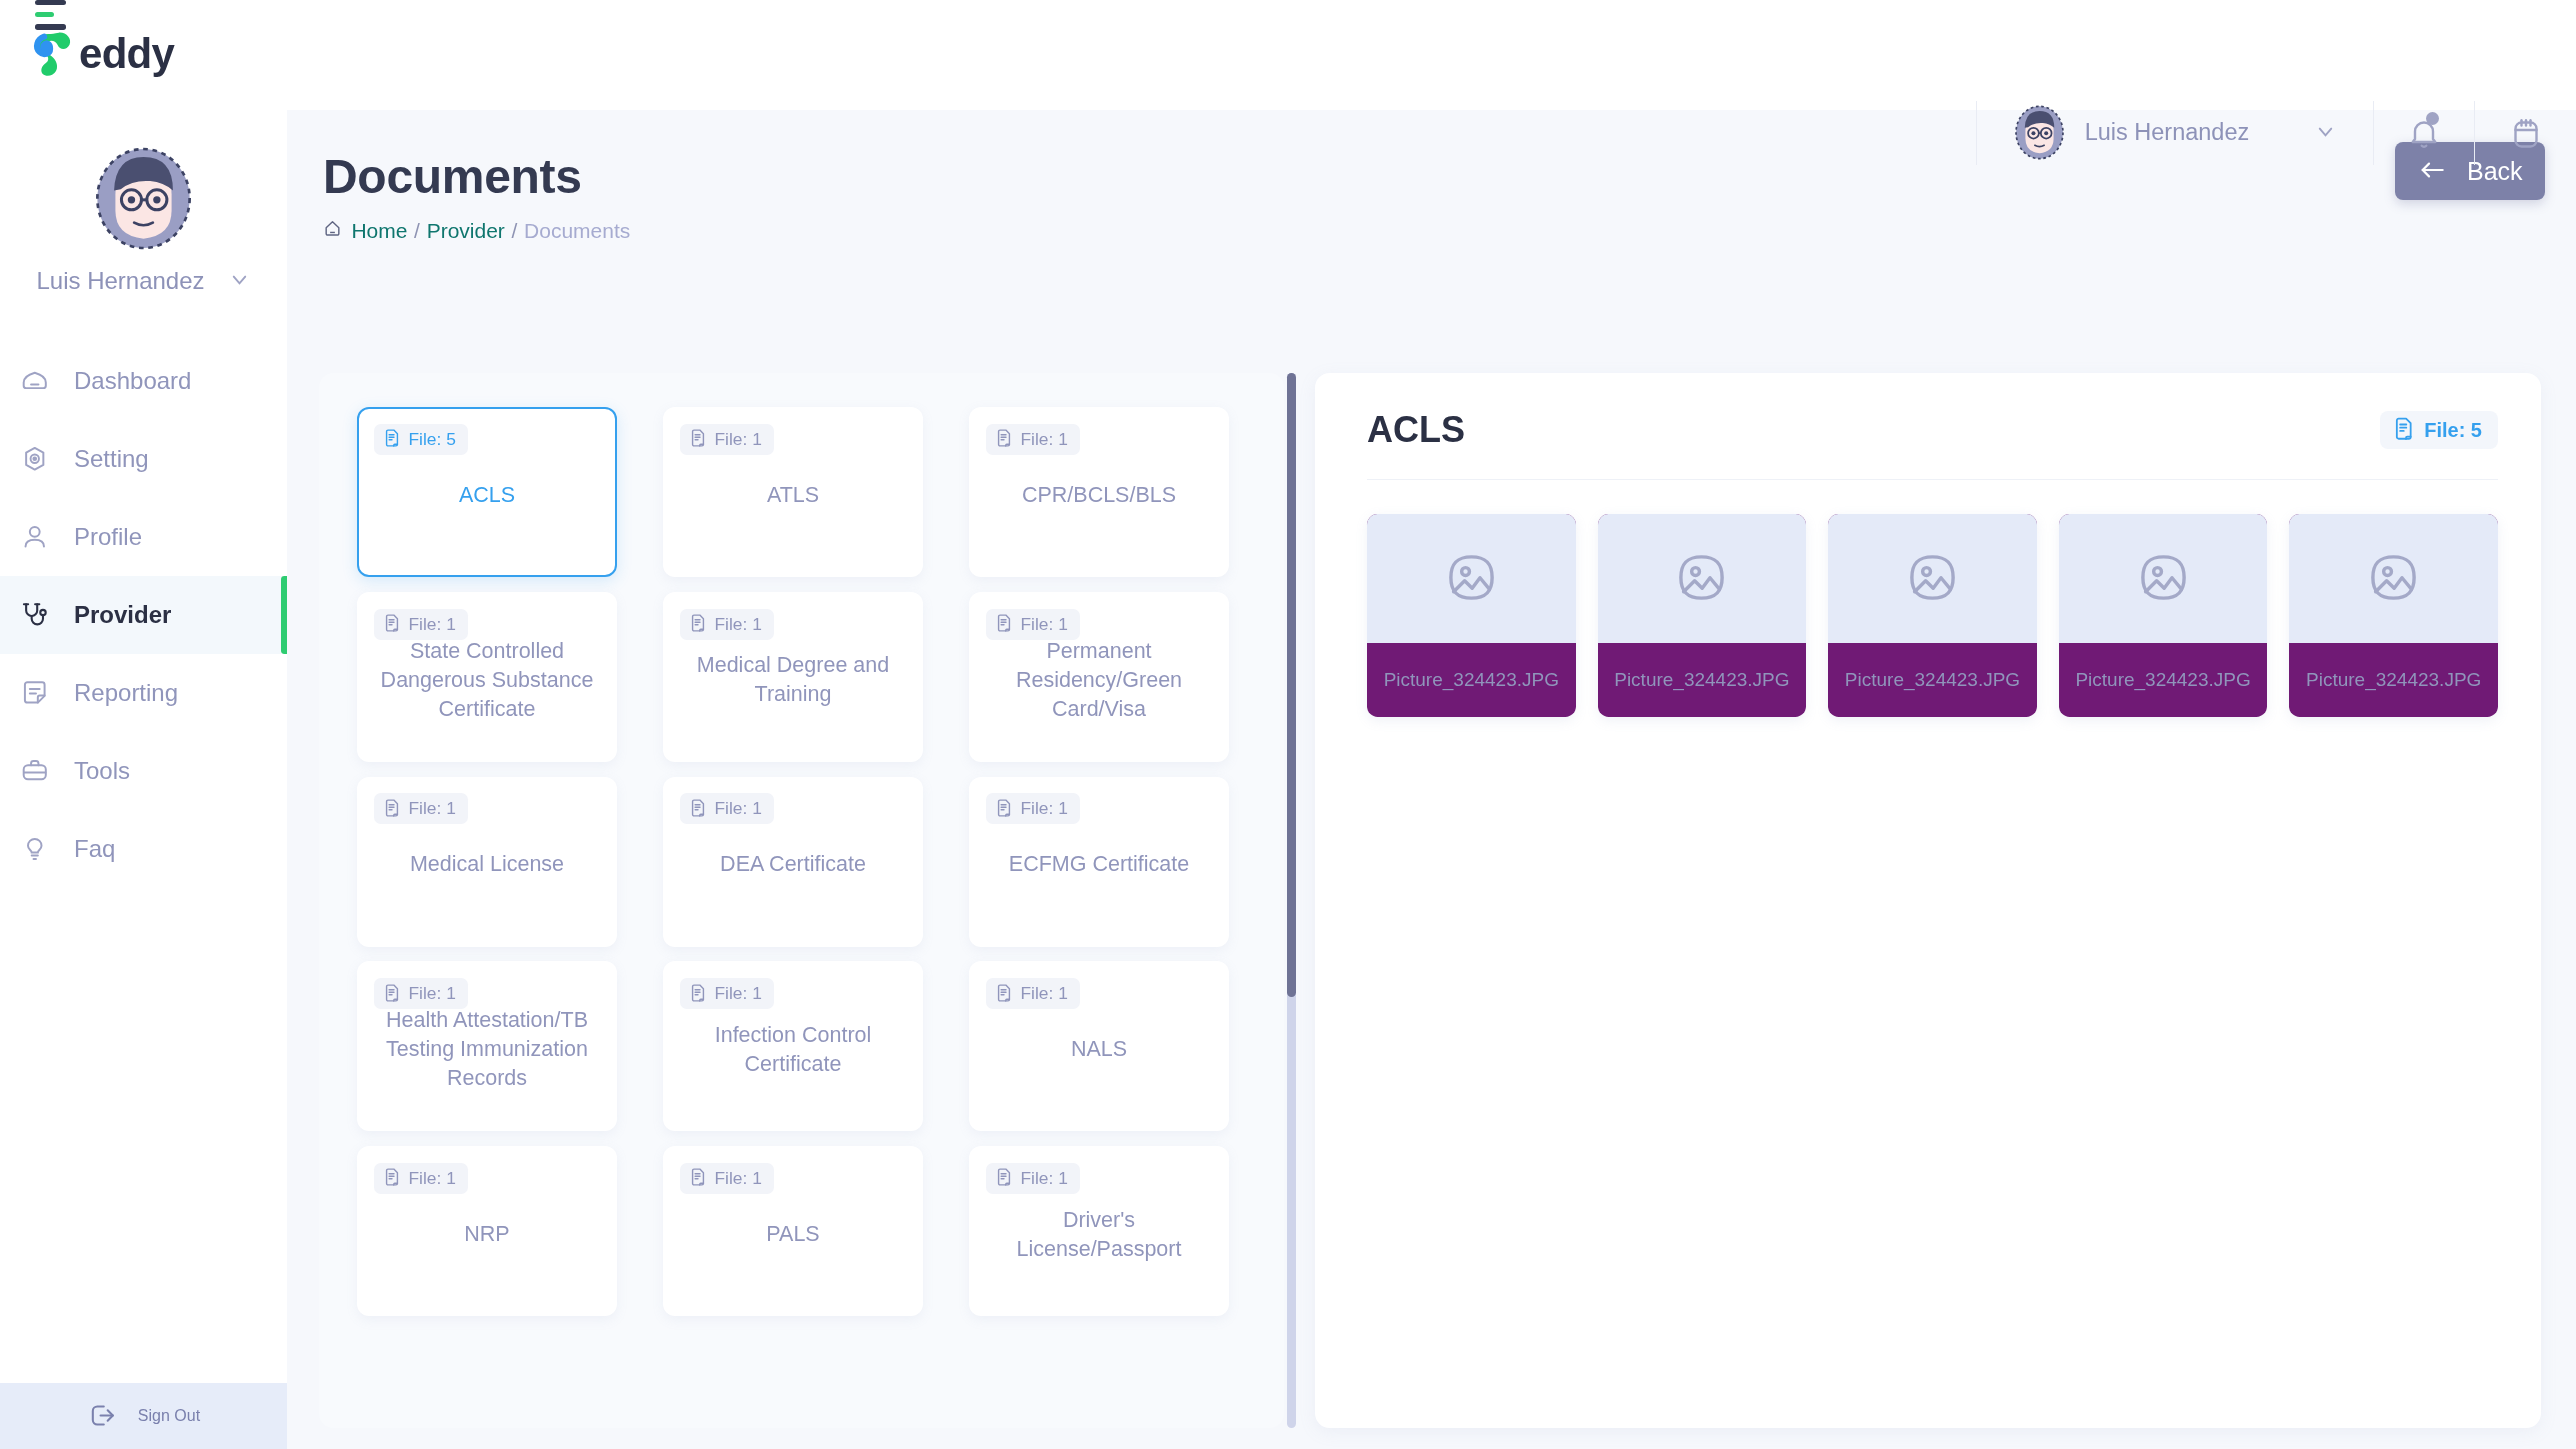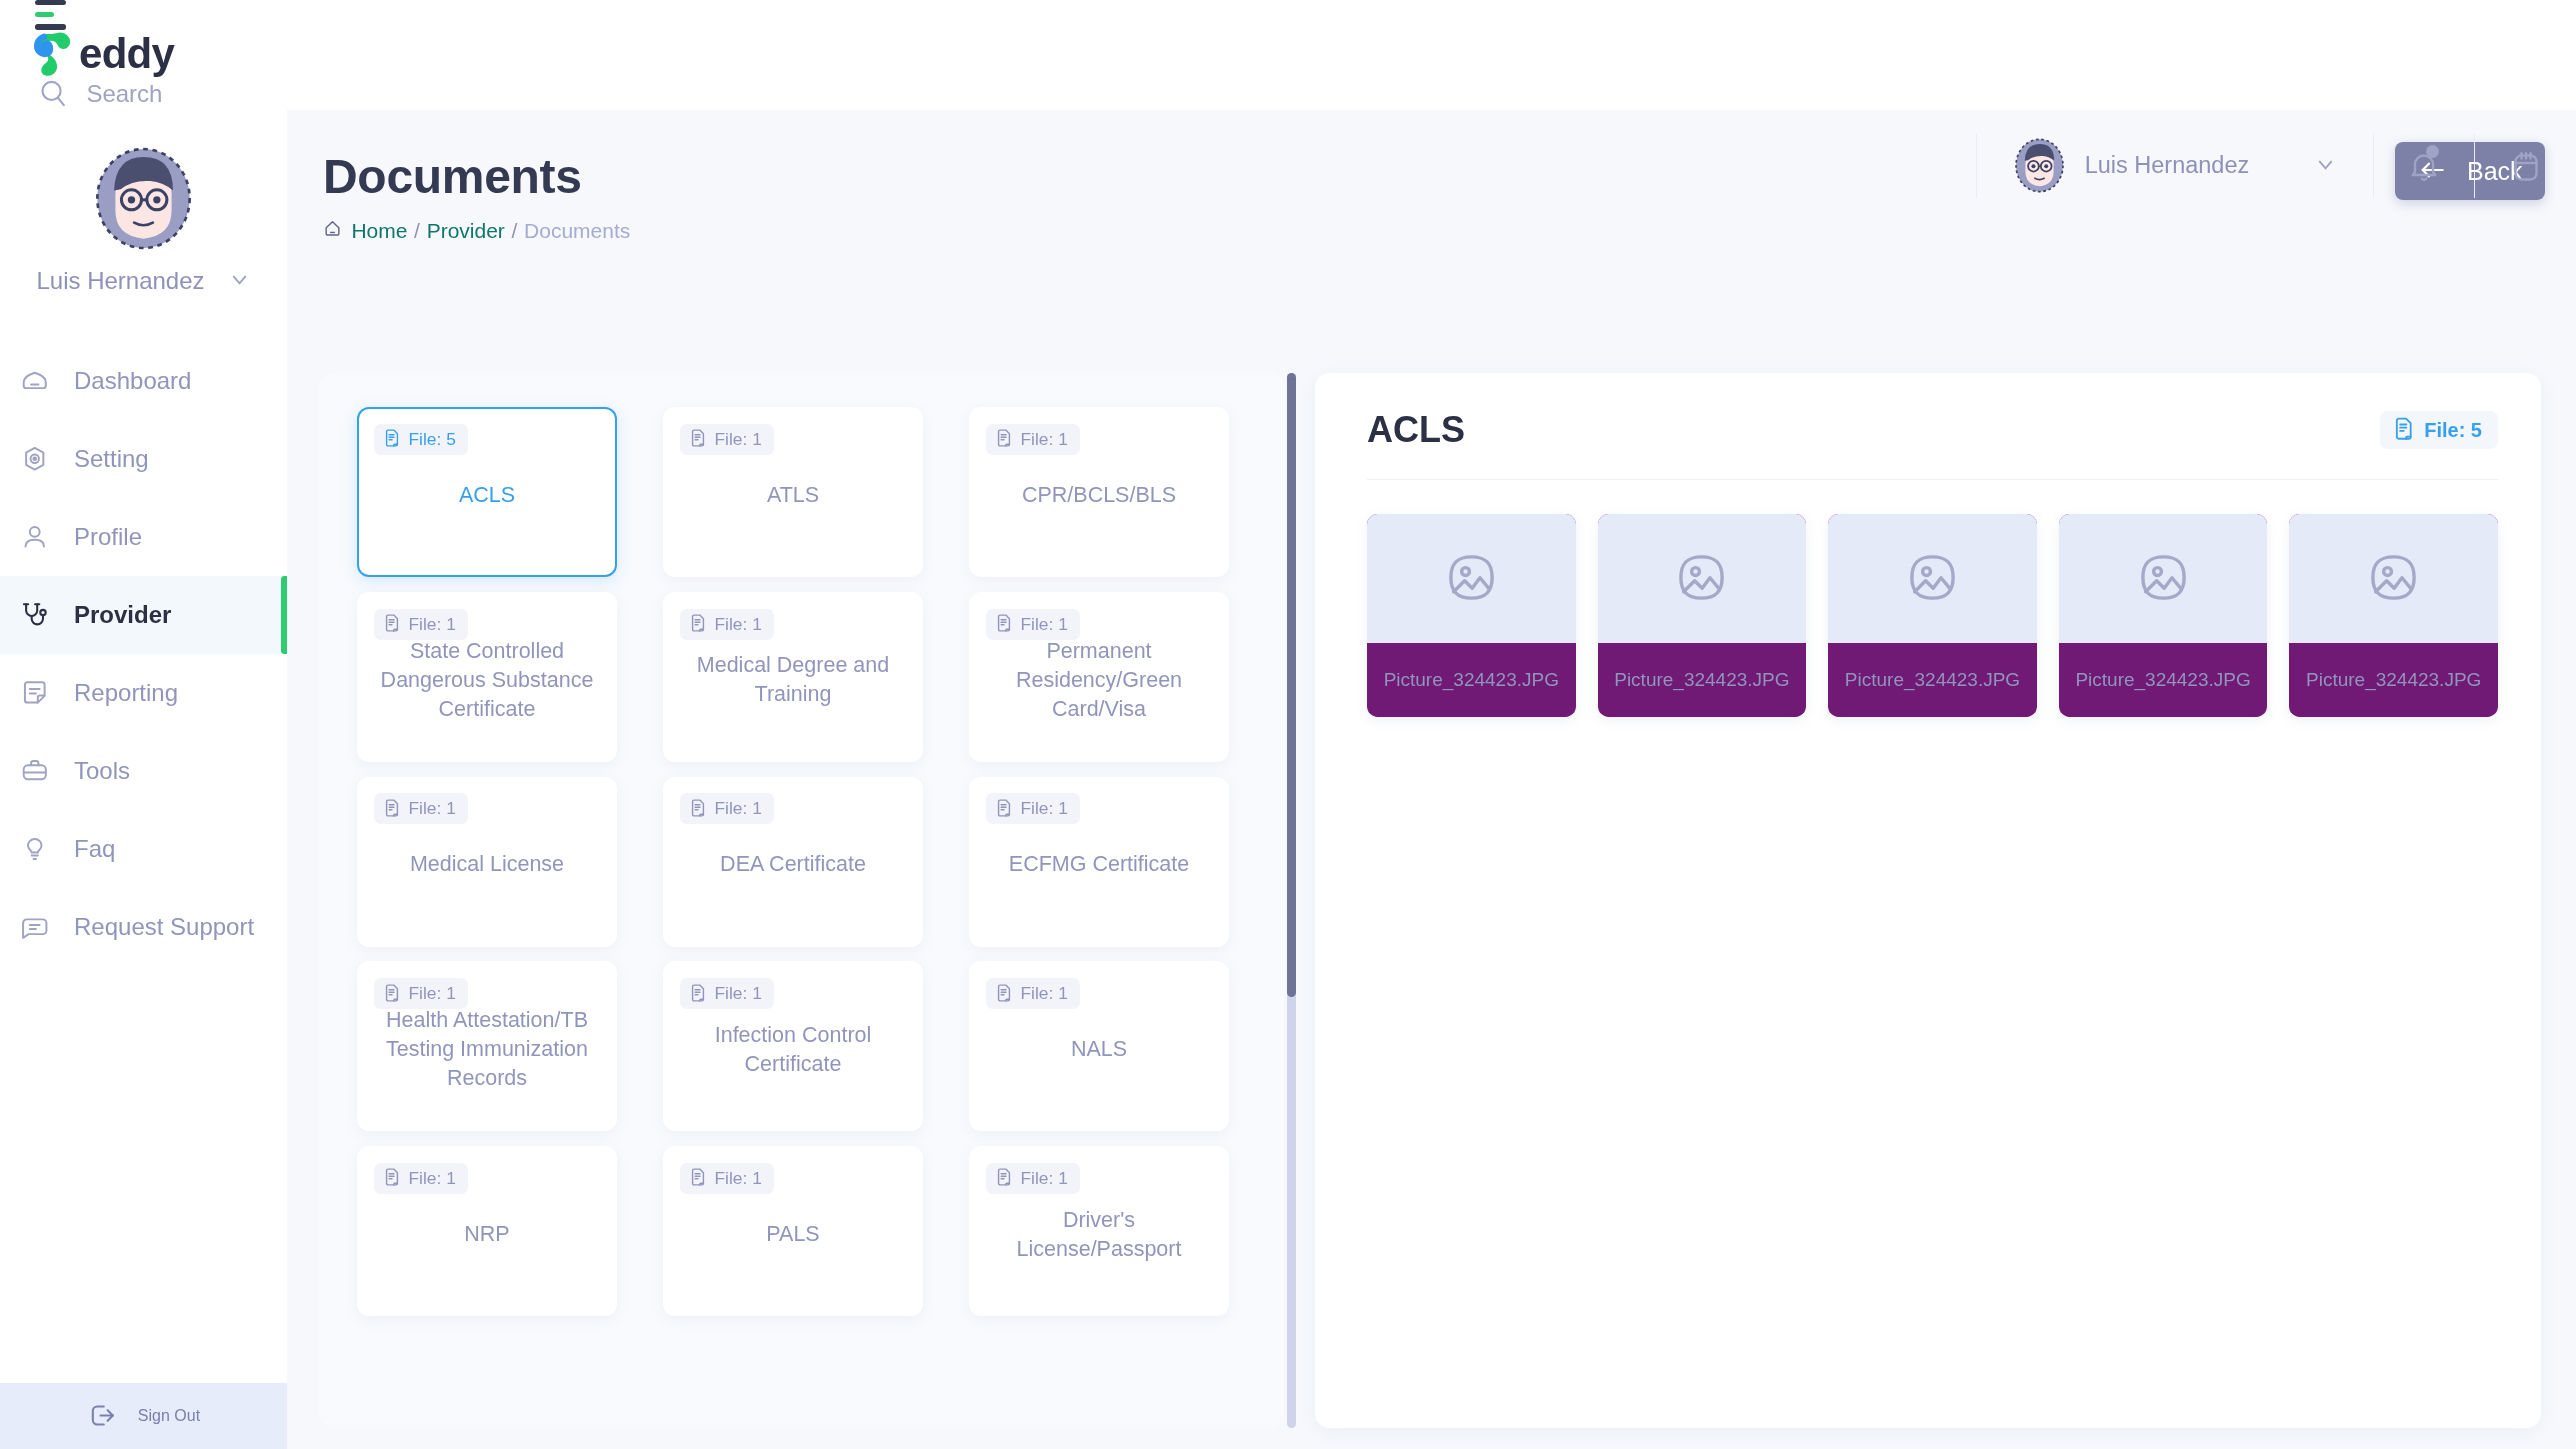--- a/index.html
+++ b/index.html
@@ -261,29 +261,20 @@
       <svg width="47" height="48" viewBox="0 0 70 72">
         <path d="M30 6 C16 6 10 18 15 28 C19 36 29 35 30 42 C31 50 22 50 20 58 C18 67 28 71 36 67 C47 61 44 48 38 42 C32 36 24 34 26 24 C28 14 40 14 44 22 C48 31 58 30 62 22 C66 13 57 3 46 4 C39 5 36 6 30 6 Z" fill="#21cc6b"></path>
         <path d="M24 10 C13 14 10 26 17 33 C23 39 33 36 33 28 C33 20 27 18 24 22 C21 26 25 30 28 28" fill="none" stroke="#2f93f0" stroke-width="9" stroke-linecap="round"></path>
       </svg>
     </span>
     <span class="word">eddy</span>
   </div>
 
   <div id="topdiv1"></div>
 
-  <div id="searchbox">
-    <span>
-      <svg width="31" height="31" viewBox="0 0 24 24" fill="none" stroke="#9fa3c4" stroke-width="1.6" stroke-linecap="round">
-        <circle cx="10.5" cy="10" r="7"></circle>
-          <line x1="15.6" y1="15.6" x2="20" y2="21"></line>
-      </svg>
-    </span>
-    <input class="sfield" type="text" placeholder="Search" style="">
-  </div>
 
   <div id="topright">
     <div id="topdiv2"></div>
 
     <div id="userchip">
       <span class="avatar-sm">
         <svg viewBox="0 0 82 82" width="55" height="55">
           <ellipse cx="41" cy="41" rx="35" ry="39" fill="#9a9ec4"></ellipse>
           <ellipse cx="41" cy="41" rx="35" ry="39" fill="none" stroke="#3c4263" stroke-width="2.5" stroke-dasharray="4 4"></ellipse>
           <path d="M20 38 Q20 12 41 12 Q62 12 62 38 L62 50 Q62 70 41 72 Q20 70 20 50 Z" fill="#fbe6e4"></path>
@@ -427,30 +418,20 @@
       <span class="ic">
         <svg width="29.5" height="29.5" viewBox="0 0 24 24" fill="none" stroke="#9fa3c4" stroke-width="1.6" stroke-linecap="round">
           <path d="M6.5 9.5a5.5 5.5 0 1 1 11 0c0 3-3 3.7-3 5.5h-5c0-1.8-3-2.5-3-5.5z"></path>
           <line x1="9.5" y1="17.5" x2="14.5" y2="17.5"></line>
             <line x1="11" y1="20.3" x2="13" y2="20.3"></line>
         </svg>
       </span>
       <span class="lbl">Faq</span>
     </div>
 
-    <div class="nav-item">
-      <span class="ic">
-        <svg width="29.5" height="29.5" viewBox="0 0 24 24" fill="none" stroke="#9fa3c4" stroke-width="1.6" stroke-linecap="round" stroke-linejoin="round">
-          <path d="M2.5 14.5V9a3 3 0 0 1 3-3h13a3 3 0 0 1 3 3v6a3 3 0 0 1-3 3H7l-4.5 3z"></path>
-          <line x1="8" y1="10.5" x2="16" y2="10.5"></line>
-            <line x1="8" y1="13.8" x2="13" y2="13.8"></line>
-        </svg>
-      </span>
-      <span class="lbl">Request Support</span>
-    </div>
   </div>
 
   <div id="signout">
     <span>
       <svg width="31" height="31" viewBox="0 0 24 24" fill="none" stroke="#7a80ad" stroke-width="1.6" stroke-linecap="round" stroke-linejoin="round">
         <path d="M13 5H8a3.5 3.5 0 0 0-3.5 3.5v7A3.5 3.5 0 0 0 8 19h5"></path>
         <polyline points="16 8 20 12 16 16"></polyline>
           <line x1="10.5" y1="12" x2="20" y2="12"></line>
       </svg>
     </span>

